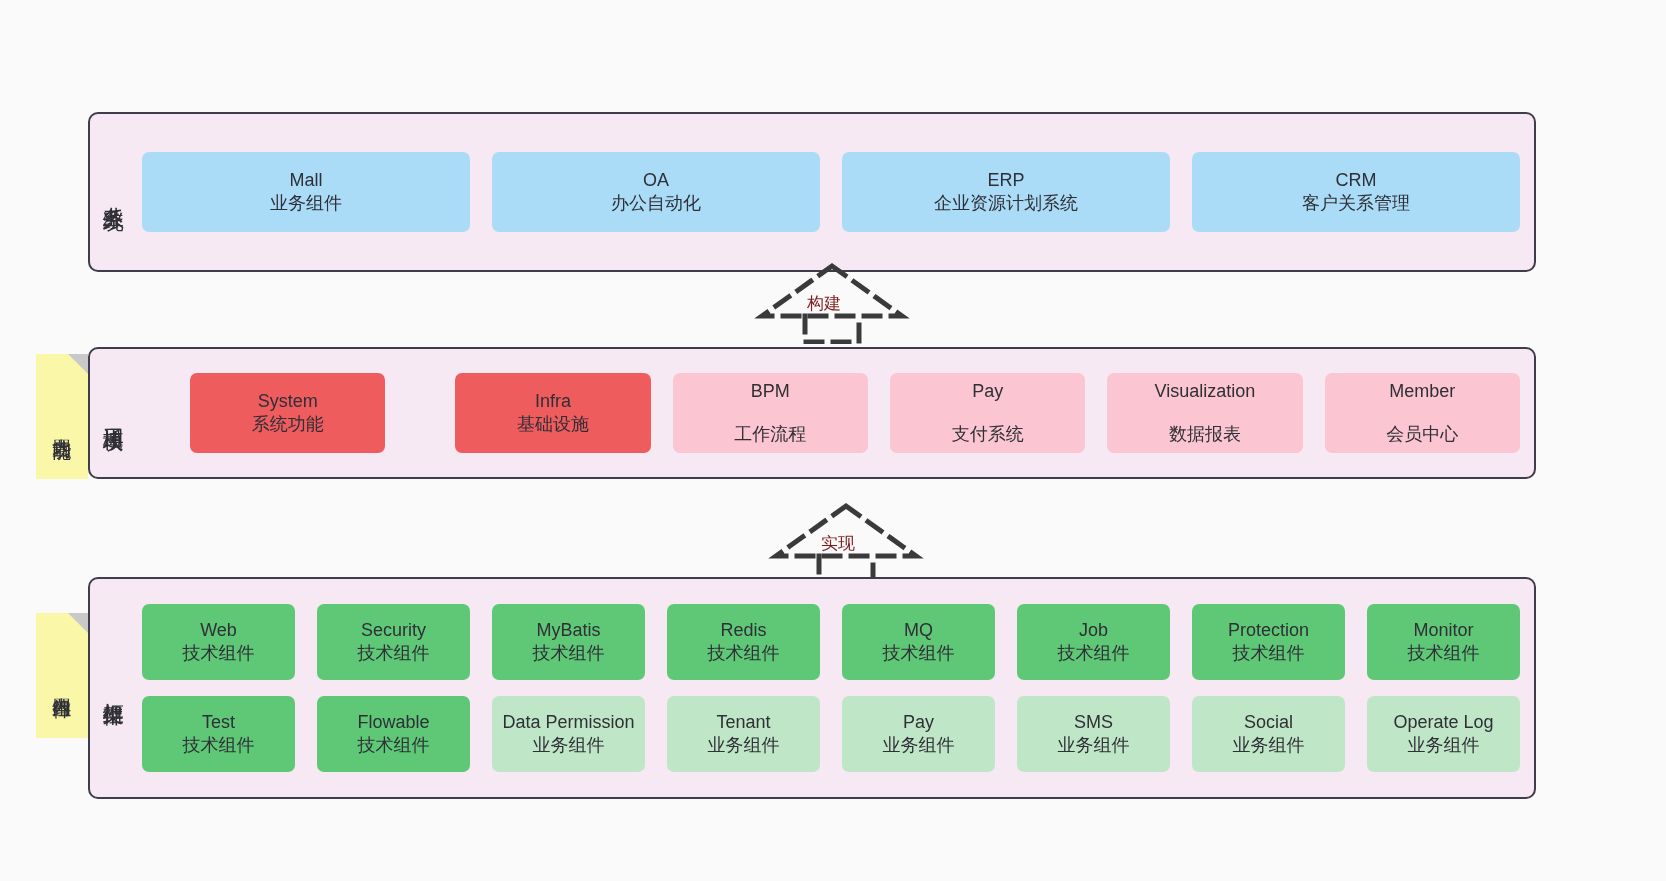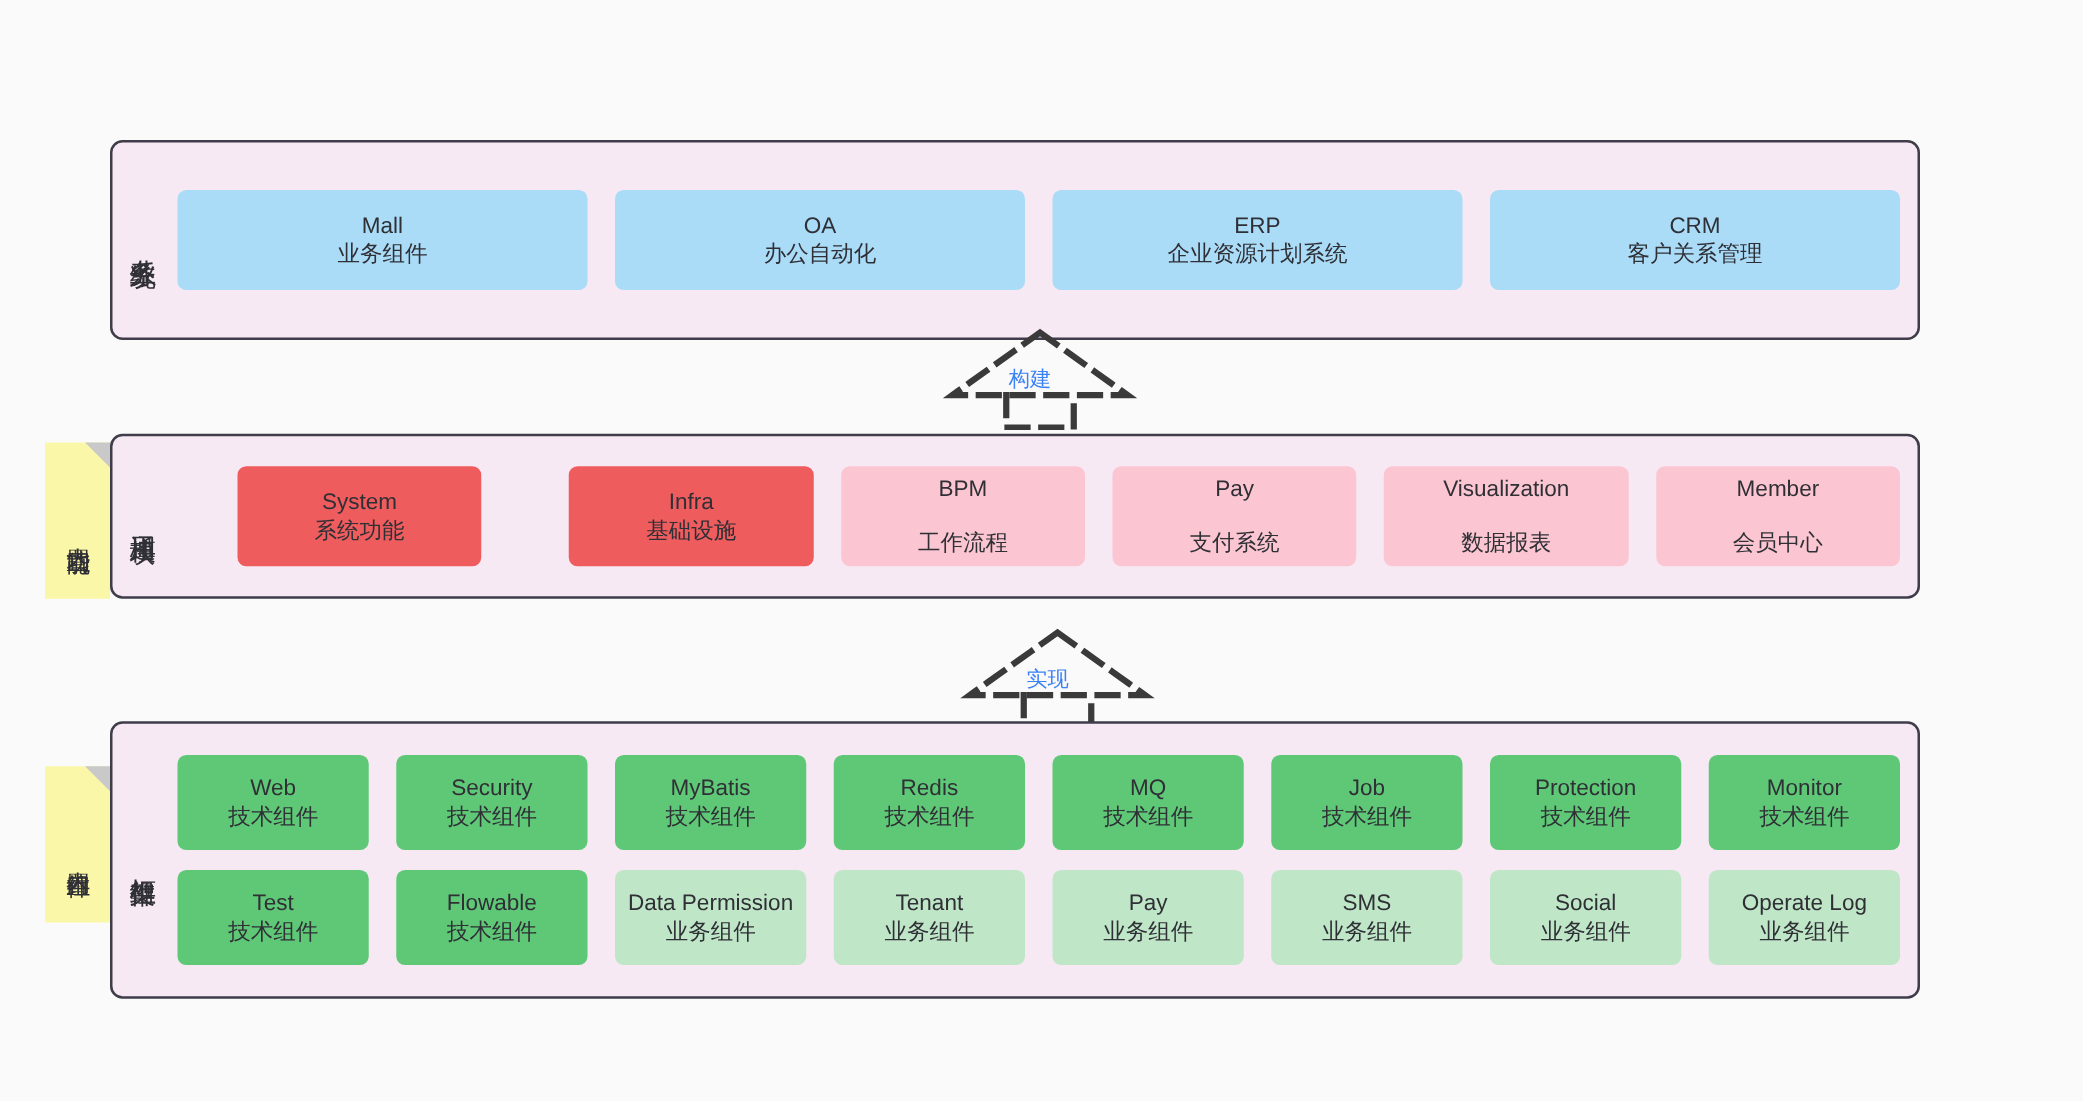--- a/index.html
+++ b/index.html
@@ -100,21 +100,21 @@
     border-left:20px solid transparent;
     border-top:20px solid #c9c9c9;
   }
 
   
   .arrow{position:absolute;}
   .arrow svg{display:block;}
   .arrow-label{
     position:absolute;
     font-size:17px;
-    color:#3b82f6;
+    color:#7f1d1d;
     background:transparent;
     white-space:nowrap;
   }
 </style>
 </head>
 <body>
 
 <div class="stage">
 
   <div class="layer" id="layer1" style="left:88px;top:112px;width:1448px;height:160px;">

